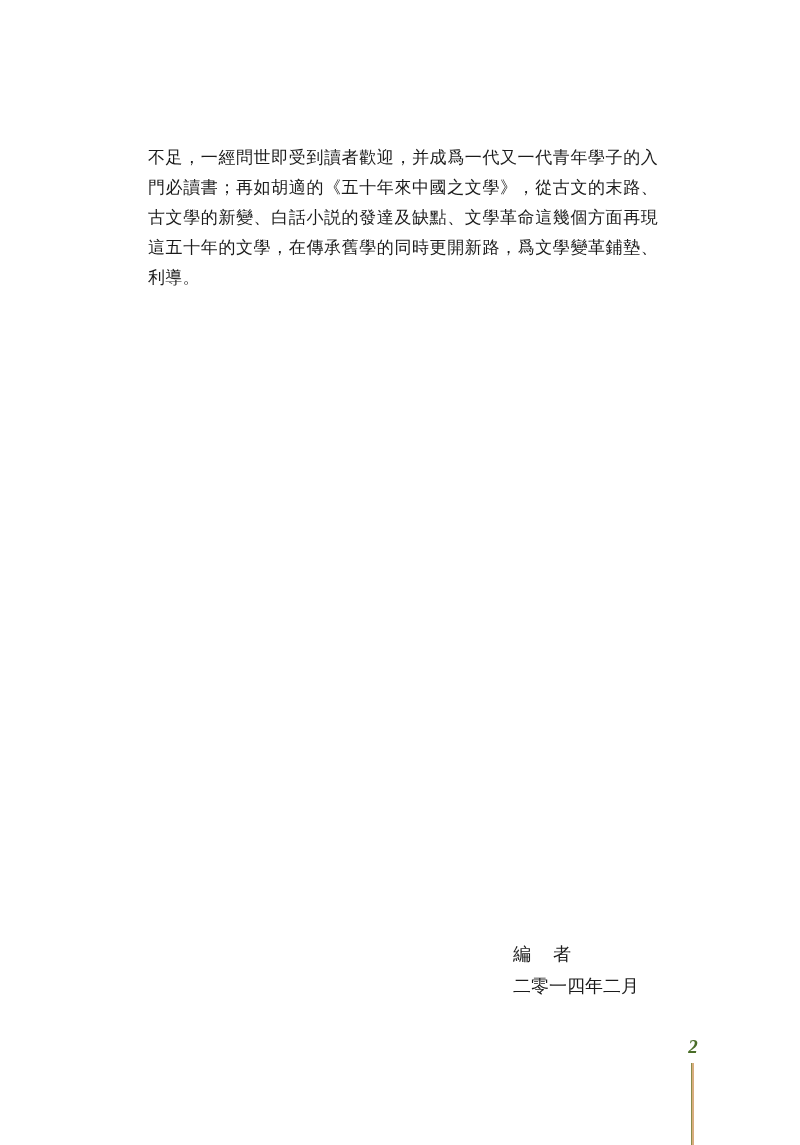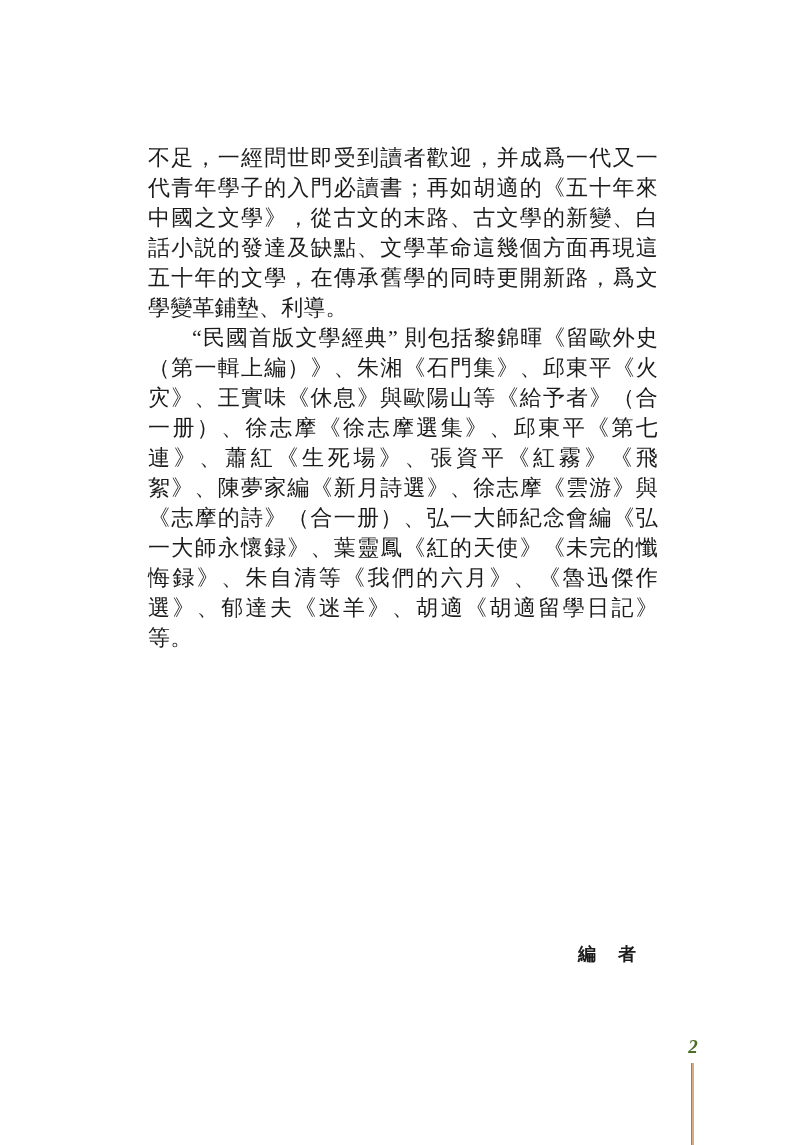--- a/index.html
+++ b/index.html
@@ -18,36 +18,35 @@
     color: var(--text, #1b1b1b);
   }
   .text-block {
     position: absolute;
     left: 148px;
     top: 143px;
     width: 510px;
   }
   .para {
     margin: 0;
-    font-size: 22px;
+    font-size: 17px;
     line-height: 30px;
     text-align: justify;
     text-indent: 2em;
     letter-spacing: 0.2px;
   }
   .para.first {
     text-indent: 0;
   }
   .signature {
     position: absolute;
     left: 513px;
     top: 938px;
     width: 190px;
-    text-align: center;
-    font-weight: bold;
+    text-align: left;
   }
   .sig-author {
     font-size: 18px;
     line-height: 32px;
     letter-spacing: 2px;
   }
   .sig-date {
     font-size: 18px;
     line-height: 32px;
   }
@@ -75,24 +74,24 @@
       var(--rule_tan, #d8ad7e) 3px);
   }
 </style>
 </head>
 <body>
 
 <div class="page">
 
   <div class="text-block">
     <p class="para first">不足，一經問世即受到讀者歡迎，并成爲一代又一代青年學子的入門必讀書；再如胡適的《五十年來中國之文學》，從古文的末路、古文學的新變、白話小説的發達及缺點、文學革命這幾個方面再現這五十年的文學，在傳承舊學的同時更開新路，爲文學變革鋪墊、利導。</p>
-    <p class="para">“民國首版文學經典” 則包括黎錦暉《留歐外史（第一輯上編）》、朱湘《石門集》、邱東平《火灾》、王實味《休息》與歐陽山等《給予者》（合一册）、徐志摩《徐志摩選集》、邱東平《第七連》、蕭紅《生死場》、張資平《紅霧》《飛絮》、陳夢家編《新月詩選》、徐志摩《雲游》與《志摩的詩》（合一册）、弘一大師紀念會編《弘一大師永懷録》、葉靈鳳《紅的天使》《未完的懺悔録》、朱自清等《我們的六月》、《魯迅傑作選》、郁達夫《迷羊》、胡適《胡適留學日記》等。</p>
   </div>
 
   <div class="signature">
     <div class="sig-author">編　者</div>
+    <div class="sig-date">二零一四年二月</div>
   </div>
 
   <div class="page-number">2</div>
 
   <div class="footer-rule"></div>
 
 </div>
 
 </body></html>

